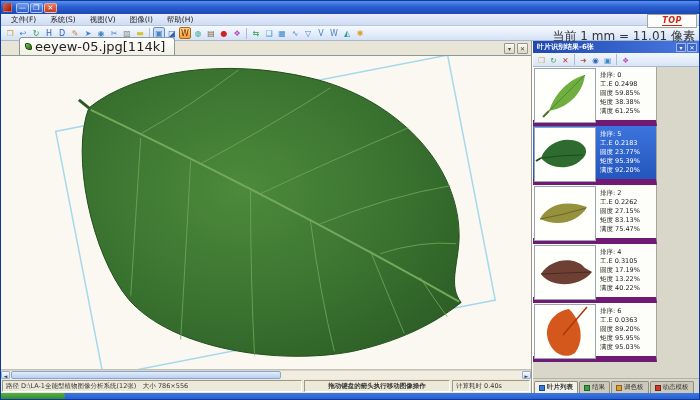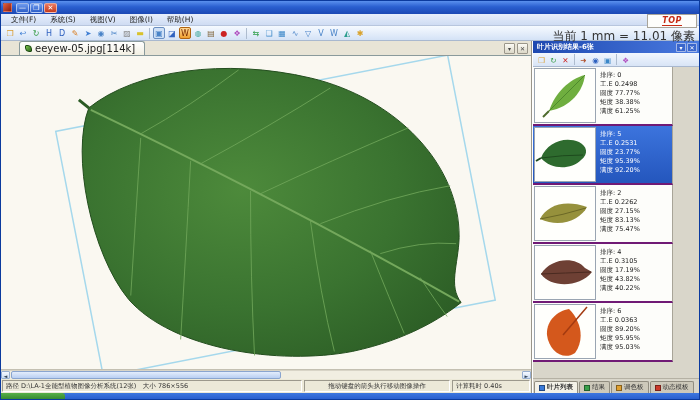--- a/index.html
+++ b/index.html
@@ -32,55 +32,55 @@
   .tsep { display:inline-block; width:1px; height:11px; background:#aebccf; margin:0 2px; }
   .scalelabel { position:absolute; right:4px; top:2px; font-size:12px; color:#333; white-space:nowrap; }
 
   
   .main { display:flex; height:352px; }
   .leftcol { width:531px; display:flex; flex-direction:column; background:#efecdf; border-right:1px solid #9a968a; }
 
   .tabbar { height:15px; display:flex; align-items:flex-end; background:#e8e4d6; border-bottom:1px solid #8a9a9c; position:relative; }
   .doctab { margin-left:18px; display:flex; align-items:center; gap:3px; padding:1px 9px 1px 5px;
     background:linear-gradient(180deg,#ffffff,#f2efe2); border:1px solid #8a9a9c; border-bottom:none;
-    border-radius:3px 3px 0 0; font-size:10px; color:#222; }
+    border-radius:3px 3px 0 0; font-size:13px; color:#222; }
   .fileleaf { width:7px; height:7px; background:linear-gradient(135deg,#7cc24e,#2e6b1e); border:1px solid #1d4a12; border-radius:1px 4px 1px 4px; }
   .tabbtns { position:absolute; right:3px; top:2px; display:flex; gap:2px; }
   .minibtn { width:11px; height:11px; font-size:6px; line-height:10px; text-align:center; color:#444;
     background:linear-gradient(180deg,#fbfaf4,#dcd8c8); border:1px solid #9a968a; border-radius:1px; }
 
   .canvas { position:relative; height:314px; background:#f8f6ef; border-bottom:1px solid #c4c0b2; overflow:hidden; }
   .canvas svg { position:absolute; inset:0; }
 
   .hscroll { height:9px; display:flex; background:#f1eee1; border-top:1px solid #d8d4c6; }
   .sarrow { width:9px; height:8px; font-size:5px; line-height:8px; text-align:center; color:#345;
     background:linear-gradient(180deg,#f6f9ff,#cdddf5); border:1px solid #97aed0; border-radius:1px; }
   .sthumb { width:270px; height:8px; margin-left:1px; background:linear-gradient(180deg,#e3edfc,#b9cff2); border:1px solid #8aa5cf; border-radius:2px; }
   .strack { flex:1; }
 
   
   .statusbar { height:14px; display:flex; gap:2px; align-items:stretch; background:#ece9d8; padding:1px 1px; }
   .statseg { font-size:6.5px; line-height:10px; color:#333; padding:0 3px; white-space:nowrap; overflow:hidden;
     border:1px solid; border-color:#9c998c #ffffff #ffffff #9c998c; background:#ece9d8; }
   .seg-path { width:300px; }
-  .seg-hint { flex:1; text-align:center; }
+  .seg-hint { flex:1; text-align:center;font-weight:bold; }
   .seg-time { width:78px; }
 
   
   .panel { flex:1; display:flex; flex-direction:column; background:#d9d6ca; border-left:1px solid #fff; }
   .ptitle { height:12px; display:flex; align-items:center; padding:0 2px 0 4px;
     background:linear-gradient(90deg,#1e48b0,#4a7ae0); color:#fff; font-size:7px; font-weight:bold; }
   .ptitle .ptext { flex:1; white-space:nowrap; overflow:hidden; }
   .pbtn { width:10px; height:9px; font-size:6px; line-height:8px; text-align:center; color:#fff; border:1px solid #fff8; border-radius:1px; margin-left:1px; background:#3a66cc; }
   .ptools { height:14px; display:flex; align-items:center; gap:1px; padding-left:3px;
     background:linear-gradient(180deg,#f2f7fe,#d8e4f6); border-bottom:1px solid #a9b8cf; }
   .ptools .ticon { width:11px; height:11px; line-height:11px; font-size:7.5px; }
 
   .plist { flex:1; overflow:hidden; background:#d9d6ca; }
-  .pentry { width:140px; height:59px; display:flex; background:#fdfdfa; border-bottom:2px solid #701a75; border-right:1px solid #a8a498; }
+  .pentry { width:124px; height:59px; display:flex; background:#fdfdfa; border-bottom:6px solid #701a75; border-right:1px solid #a8a498; }
   .pentry.selected { background:linear-gradient(180deg,#3c74dd,#2456bd); }
   .pentry.selected .pstats div { color:#fff; }
   .thumb { width:62px; height:55px; margin:1px; background:#fffffc; border:1px solid #9aa5b2; flex:0 0 auto; }
   .thumb svg { width:100%; height:100%; }
   .pstats { padding:4px 0 0 3px; }
   .pstats div { font-size:6.5px; line-height:9px; color:#222; white-space:nowrap; }
 
   .ptabs { height:15px; display:flex; align-items:flex-end; background:#d9d6ca; border-top:1px solid #b5b1a4; padding-left:1px; }
   .ptab { display:flex; align-items:center; gap:2px; font-size:6.5px; color:#333; padding:1px 4px;
     background:#cdc9ba; border:1px solid #918d80; border-bottom:none; border-radius:2px 2px 0 0; margin-right:1px; white-space:nowrap; }
@@ -238,37 +238,37 @@
           <div class="thumb">
             <svg viewBox="0 0 60 53">
               <path d="M8,48 L14,42" stroke="#4e6b2c" stroke-width="2" fill="none"></path>
               <path d="M14,42 C20,24 34,10 50,6 C48,22 36,38 14,42 Z" fill="#6fae3f"></path>
               <path d="M14,42 Q32,24 50,6" fill="none" stroke-width="1" stroke="#4e8a2c"></path>
             </svg>
           </div>
           <div class="pstats">
             <div>排序: 0</div>
             <div>工.E 0.2498</div>
-            <div>圆度 77.77%</div>
+            <div>圆度 59.85%</div>
             <div>矩度 38.38%</div>
             <div>满度 61.25%</div>
           </div>
         </div>
 
         <div class="pentry selected">
           <div class="thumb">
             <svg viewBox="0 0 60 53">
               <path d="M6,30 C12,14 30,8 44,14 C52,18 54,26 46,32 C36,42 16,42 6,30 Z" fill="#2e6b2e"></path>
               <path d="M6,30 Q28,27 48,27" fill="none" stroke-width="1" stroke="#1d4a1d"></path>
               <path d="M6,30 L1,33" stroke="#1d4a1d" stroke-width="2" fill="none"></path>
             </svg>
           </div>
           <div class="pstats">
             <div>排序: 5</div>
-            <div>工.E 0.2531</div>
+            <div>工.E 0.2183</div>
             <div>圆度 23.77%</div>
             <div>矩度 95.39%</div>
             <div>满度 92.20%</div>
           </div>
         </div>
 
         <div class="pentry">
           <div class="thumb">
             <svg viewBox="0 0 60 53">
               <path d="M5,32 C12,18 30,12 52,20 C46,32 26,42 5,32 Z" fill="#96913c"></path>
@@ -288,21 +288,21 @@
           <div class="thumb">
             <svg viewBox="0 0 60 53">
               <path d="M6,28 C16,12 40,10 50,22 L57,26 C44,42 16,42 6,28 Z" fill="#6e4034"></path>
               <path d="M6,28 Q30,27 56,26" fill="none" stroke-width="1" stroke="#4a2a20"></path>
             </svg>
           </div>
           <div class="pstats">
             <div>排序: 4</div>
             <div>工.E 0.3105</div>
             <div>圆度 17.19%</div>
-            <div>矩度 43.82%</div>
+            <div>矩度 13.22%</div>
             <div>满度 40.22%</div>
           </div>
         </div>
 
         <div class="pentry">
           <div class="thumb">
             <svg viewBox="0 0 60 53">
               <path d="M34,4 C46,16 50,34 40,48 C28,56 14,46 12,30 C11,16 22,6 34,4 Z" fill="#d4581c"></path>
               <path d="M52,2 L28,30" fill="none" stroke-width="1.5" stroke="#a33a10"></path>
             </svg>

